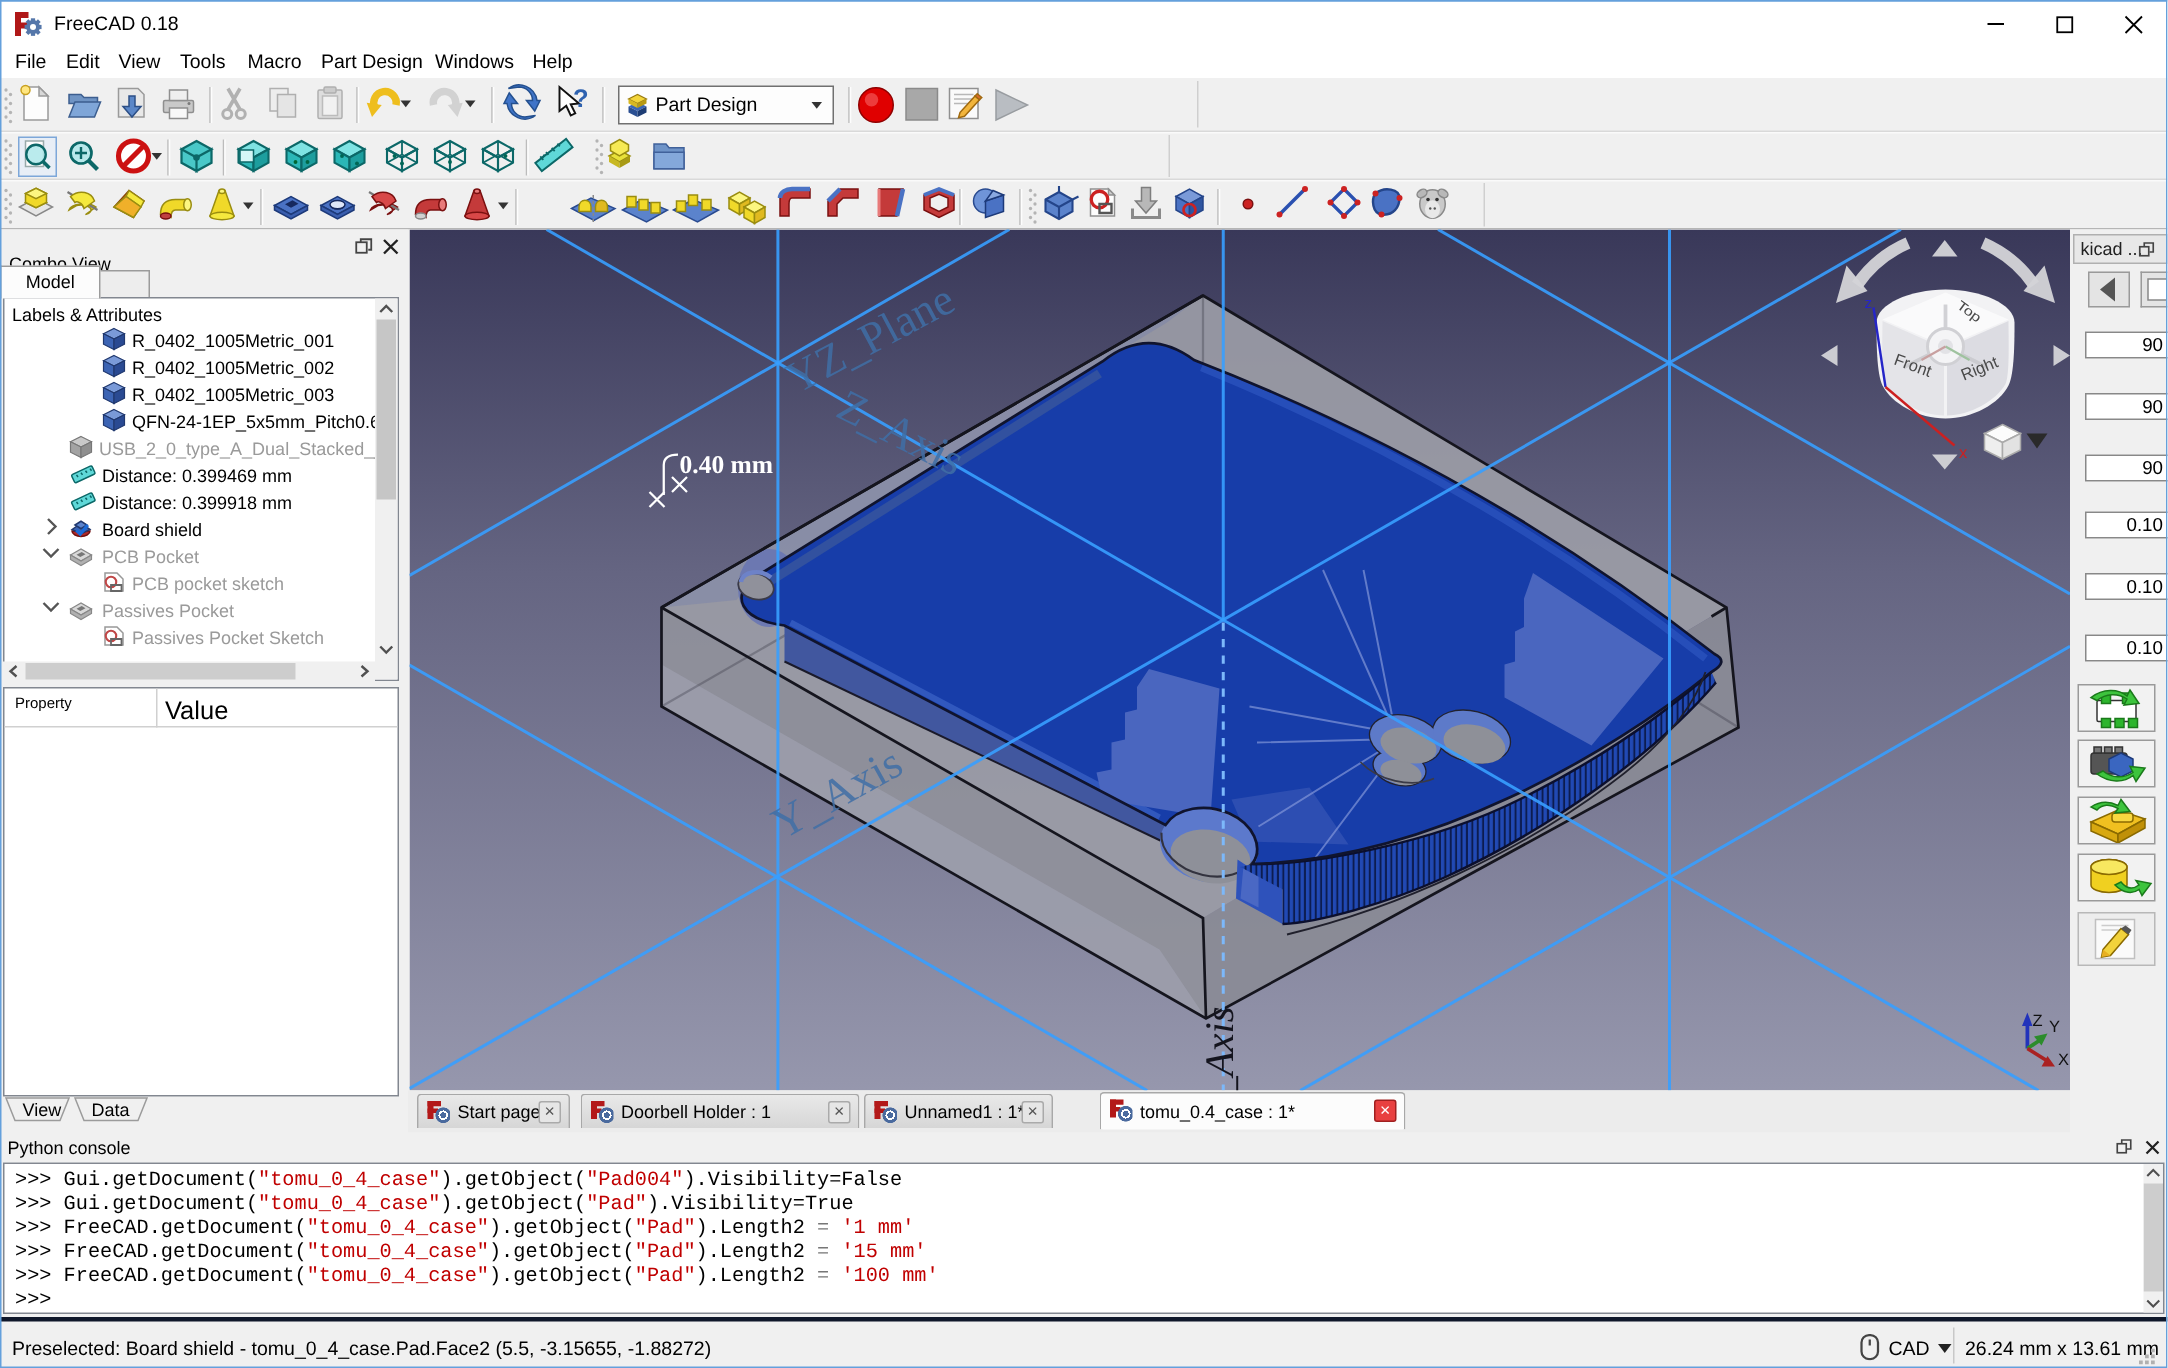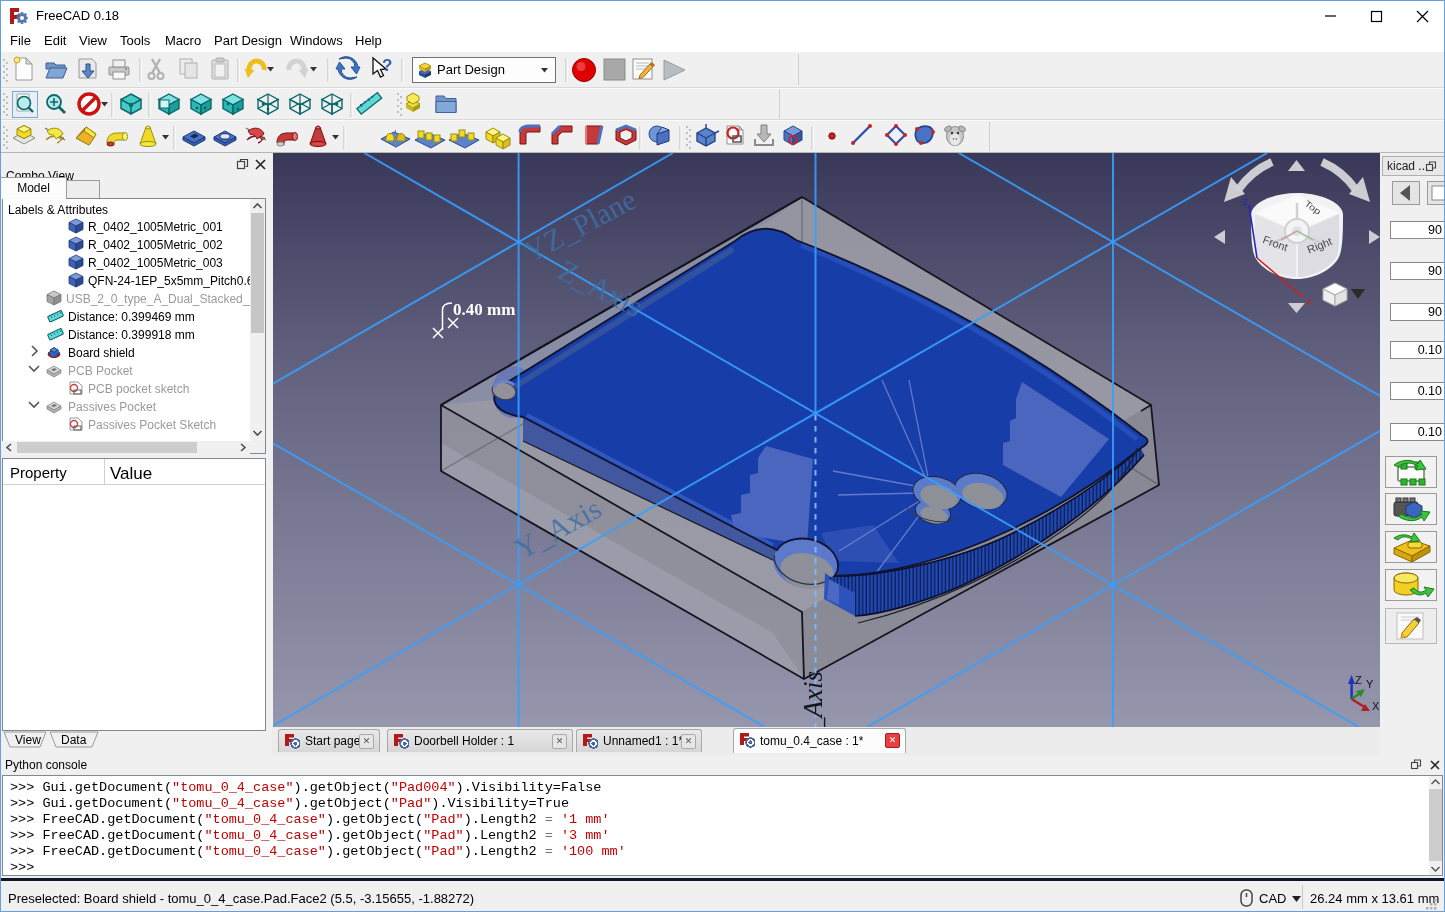--- a/index.html
+++ b/index.html
@@ -525,21 +525,21 @@
   </svg>
 
   <div class="abs" style="left:2px;top:288px;width:248px;height:13px;background:#f0f0f0"></div>
   <svg class="abs" style="left:2px;top:288px" width="248" height="13">
     <path d="M9 3 l-4 3.5 4 3.5" fill="none" stroke="#505050" stroke-width="1.6"></path>
     <rect x="15" y="1" width="180" height="11" fill="#cdcdcd"></rect>
     <path d="M239 3 l4 3.5 -4 3.5" fill="none" stroke="#505050" stroke-width="1.6"></path>
   </svg>
 
   <div class="abs" style="left:2px;top:305px;width:264px;height:273px;background:#fff;border:1px solid #828790;box-sizing:border-box"></div>
-  <span class="abs" style="left:10px;top:311px;font-size:15px">Property</span>
+  <span class="abs" style="left:10px;top:311px;font-size:10px">Property</span>
   <span class="abs" style="left:110px;top:311px;font-size:17px">Value</span>
   <div class="abs" style="left:104px;top:306px;width:1px;height:26px;background:#d0d0d0"></div>
   <div class="abs" style="left:3px;top:331px;width:262px;height:1px;background:#d0d0d0"></div>
 
   <svg class="abs" style="left:0px;top:578px" width="272px" height="24">
     <path d="M4 1 L10 16 L40 16 L46 1 Z" fill="#f0f0f0" stroke="#9b9b9b"></path>
     <path d="M50 1 L56 16 L92 16 L98 1 Z" fill="#f0f0f0" stroke="#9b9b9b"></path>
     <text x="15" y="13" font-size="12">View</text>
     <text x="61" y="13" font-size="12">Data</text>
   </svg>
@@ -803,21 +803,21 @@
       <span class="cl">✕</span>
     </div>
   <div class="doctab" style="left:115px;width:186px">
       <span class="tx">Doorbell Holder : 1</span>
       <span class="cl">✕</span>
     </div>
   <div class="doctab" style="left:304px;width:126px">
       <span class="tx">Unnamed1 : 1*</span>
       <span class="cl">✕</span>
     </div>
-  <div class="doctab active" style="left:461px;width:173px">
+  <div class="doctab active" style="left:461px;width:204px">
       <span class="tx">tomu_0.4_case : 1*</span>
       <span class="cl" style="background:#e84040;border-color:#a02020;color:#fff">✕</span>
     </div>
 </div>
 <div class="abs" id="pyconsole">
   <span class="abs" style="left:5px;top:3px;font-size:12px">Python console</span>
   <svg class="abs" style="left:1408px;top:3px" width="34" height="14">
     <rect x="3.5" y="4.5" width="6" height="6" fill="none" stroke="#444" stroke-width="1.1"></rect>
       <path d="M6.5 4.5 v-2.5 h6 v6 h-2.5" fill="none" stroke="#444" stroke-width="1.1"></path>
     <path d="M23 3 l8 8 M31 3 l-8 8" stroke="#222" stroke-width="1.5"></path>
@@ -826,21 +826,21 @@
   <div class="abs" style="left:1429px;top:21px;width:13px;height:99px;background:#f0f0f0">
     <svg width="13" height="99">
         <path d="M2.5 8 l4 -4 4 4" fill="none" stroke="#505050" stroke-width="1.4"></path>
         <rect x="0" y="13" width="13" height="72" fill="#cdcdcd"></rect>
         <path d="M2.5 91 l4 4 4 -4" fill="none" stroke="#505050" stroke-width="1.4"></path>
       </svg>
   </div>
   <div class="abs" style="left:10px;top:25px;font-family:'Liberation Mono',monospace;font-size:13.5px;line-height:16px;white-space:pre;color:#000"><span>&gt;&gt;&gt; Gui.getDocument(</span><i>"tomu_0_4_case"</i><span>).getObject(</span><i>"Pad004"</i><span>).Visibility=False
 &gt;&gt;&gt; Gui.getDocument(</span><i>"tomu_0_4_case"</i><span>).getObject(</span><i>"Pad"</i><span>).Visibility=True
 &gt;&gt;&gt; FreeCAD.getDocument(</span><i>"tomu_0_4_case"</i><span>).getObject(</span><i>"Pad"</i><span>).Length2 </span><span style="color:#777">= </span><i>'1 mm'</i><span>
-&gt;&gt;&gt; FreeCAD.getDocument(</span><i>"tomu_0_4_case"</i><span>).getObject(</span><i>"Pad"</i><span>).Length2 </span><span style="color:#777">= </span><i>'3 mm'</i><span>
+&gt;&gt;&gt; FreeCAD.getDocument(</span><i>"tomu_0_4_case"</i><span>).getObject(</span><i>"Pad"</i><span>).Length2 </span><span style="color:#777">= </span><i>'15 mm'</i><span>
 &gt;&gt;&gt; FreeCAD.getDocument(</span><i>"tomu_0_4_case"</i><span>).getObject(</span><i>"Pad"</i><span>).Length2 </span><span style="color:#777">= </span><i>'100 mm'</i><span>
 &gt;&gt;&gt;</span></div>
 </div>
 <div class="abs" id="statusbar">
   <span class="abs" style="left:8px;top:10px">Preselected: Board shield - tomu_0_4_case.Pad.Face2 (5.5, -3.15655, -1.88272)</span>
   <svg class="abs" style="left:1238px;top:8px" width="18" height="18">
       <rect x="3" y="1" width="11" height="16" rx="5" fill="none" stroke="#444" stroke-width="1.5"></rect>
       <line x1="8.5" y1="4" x2="8.5" y2="8" stroke="#444" stroke-width="1.5"></line>
     </svg>
   <span class="abs" style="left:1259px;top:10px">CAD</span>

